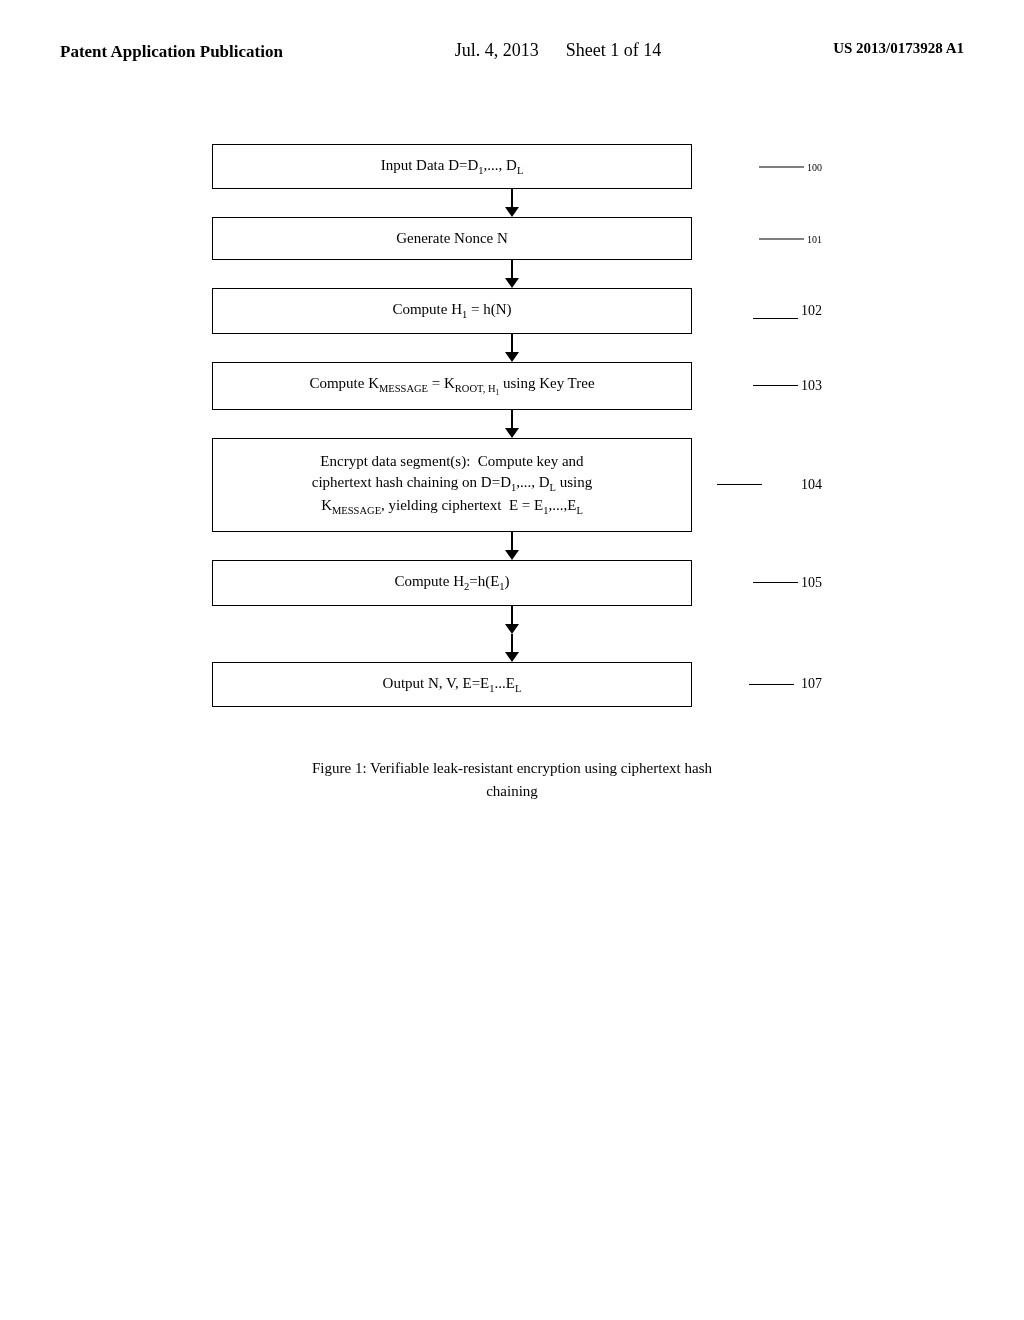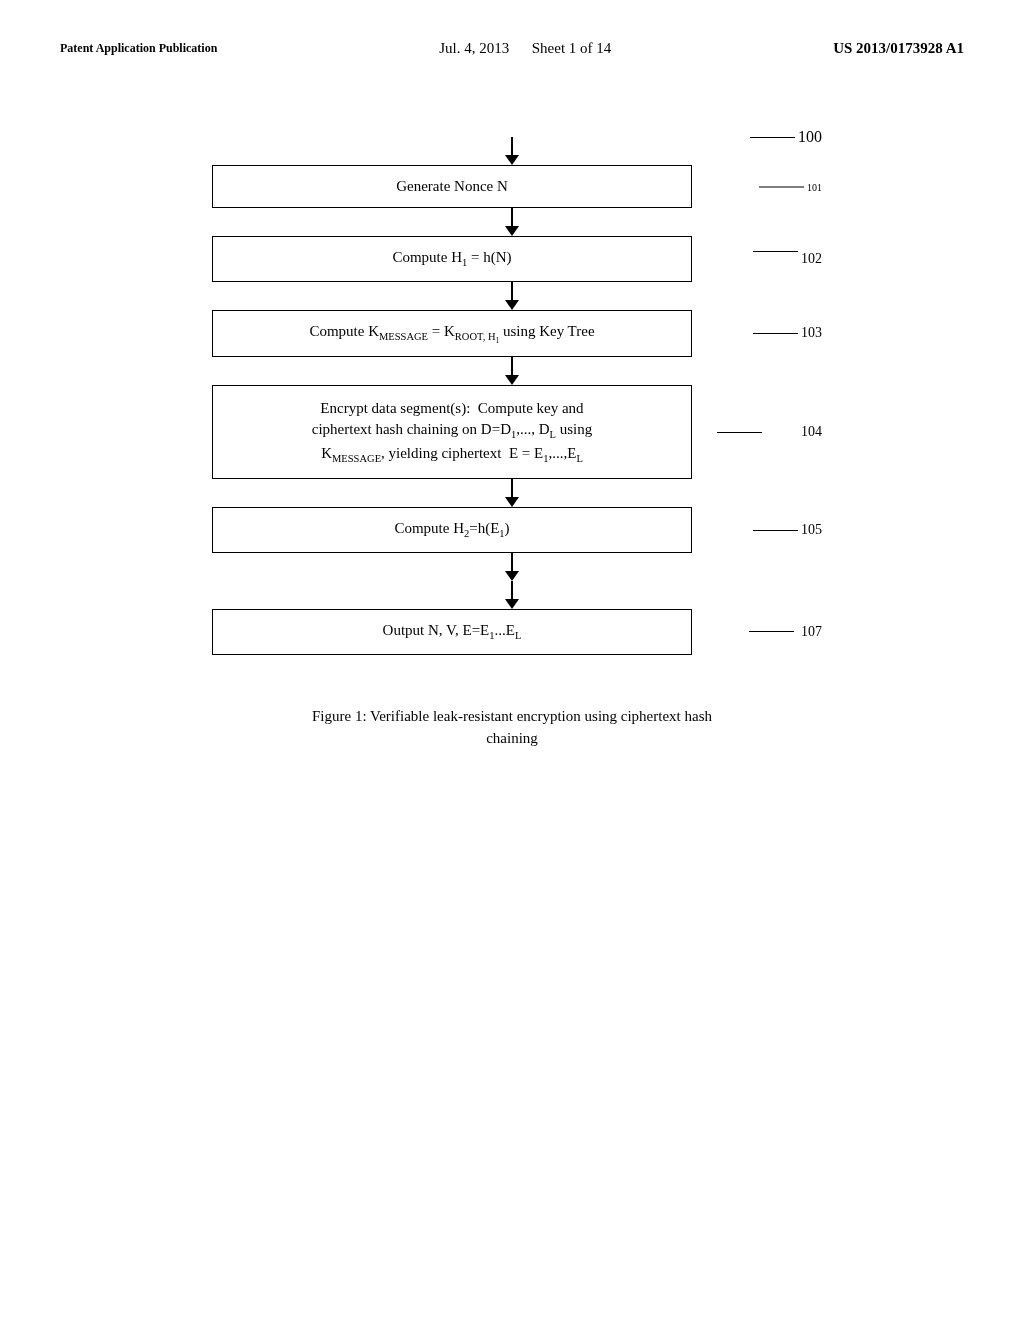--- a/index.html
+++ b/index.html
@@ -22,26 +22,26 @@
     
     .header {
       display: flex;
       justify-content: space-between;
       align-items: flex-start;
       margin-bottom: 10px;
       border-bottom: none;
     }
     .header-left {
       font-weight: bold;
-      font-size: 12px;
+      font-size: 17px;
       line-height: 1.4;
       font-family: Liberation Serif, serif;
     }
     .header-center {
-      font-size: 15px;
+      font-size: 18px;
       text-align: center;
     }
     .header-right {
       font-size: 15px;
       font-weight: bold;
       text-align: right;
     }
 
     
     .diagram-container {
@@ -132,24 +132,27 @@
     </div>
     <div class="header-right">
       <span>US 2013/0173928 A1</span>
     </div>
   </div>
 
   <div class="diagram-container">
     <div class="flowchart">
 
       <div class="flow-step">
-        <div style="position:absolute; right:-10px; top:50%; transform:translateY(-50%);">
-          <div style="display:flex; align-items:center;">
-            <div style="width:45px; border-top:1.5px solid #000;"></div>
-            <span style="font-size:16px; margin-left:3px;">100</span>
+        <div class="box">
+          Input Data D=D<sub>1</sub>,..., D<sub>L</sub>
+        </div>
+        <div style="position:absolute; right:-10px; top:50%; transform:translateY(-50%);">
+          <div style="display:flex; align-items:center;">
+            <div style="width:45px; border-top:1.5px solid #000;"></div>
+            <span style="font-size:10px; margin-left:3px;">100</span>
           </div>
         </div>
       </div>
 
       <div class="arrow-connector">
         <div class="arrow-line"></div>
         <div class="arrow-down"></div>
       </div>
 
       <div class="flow-step">
@@ -167,21 +170,21 @@
       <div class="arrow-connector">
         <div class="arrow-line"></div>
         <div class="arrow-down"></div>
       </div>
 
       <div class="flow-step">
         <div class="box">
           Compute H<sub>1</sub> = h(N)
         </div>
         <div style="position:absolute; right:-10px; top:50%; transform:translateY(-50%);">
-          <div style="display:flex; align-items:flex-start;">
+          <div style="display:flex; align-items:flex-end;">
             <div style="width:45px; border-top:1.5px solid #000;"></div>
             <span style="font-size:14px; margin-left:3px;">102</span>
           </div>
         </div>
       </div>
 
       <div class="arrow-connector">
         <div class="arrow-line"></div>
         <div class="arrow-down"></div>
       </div>

